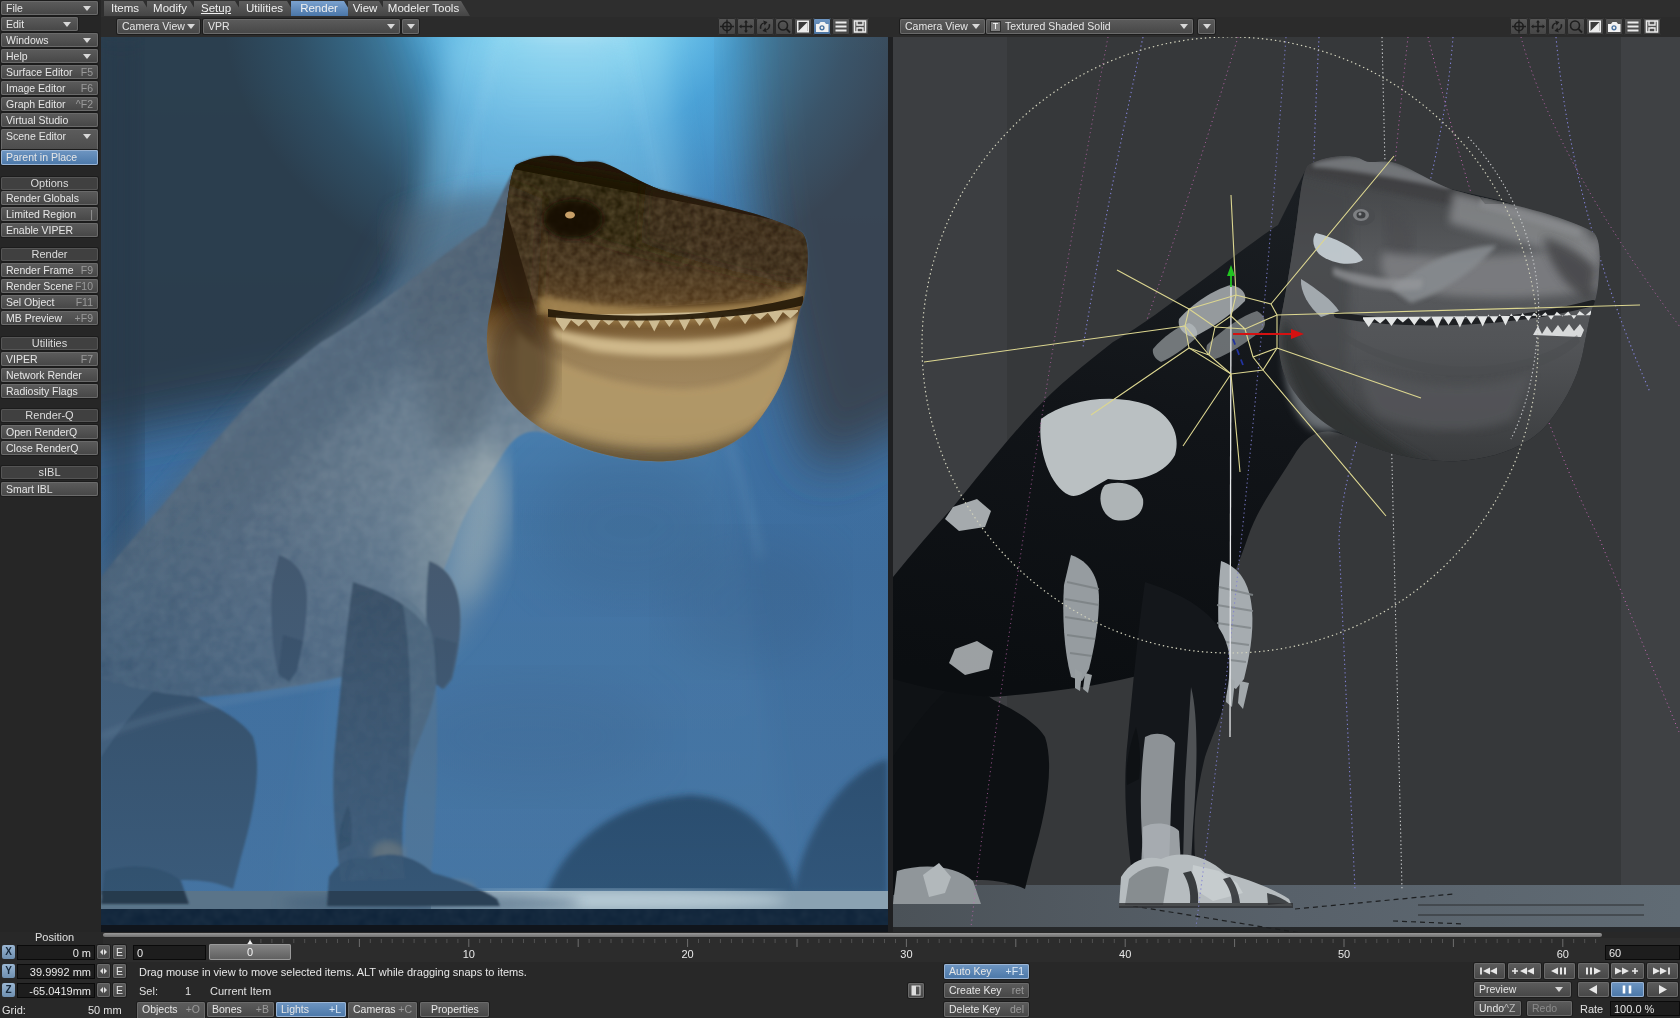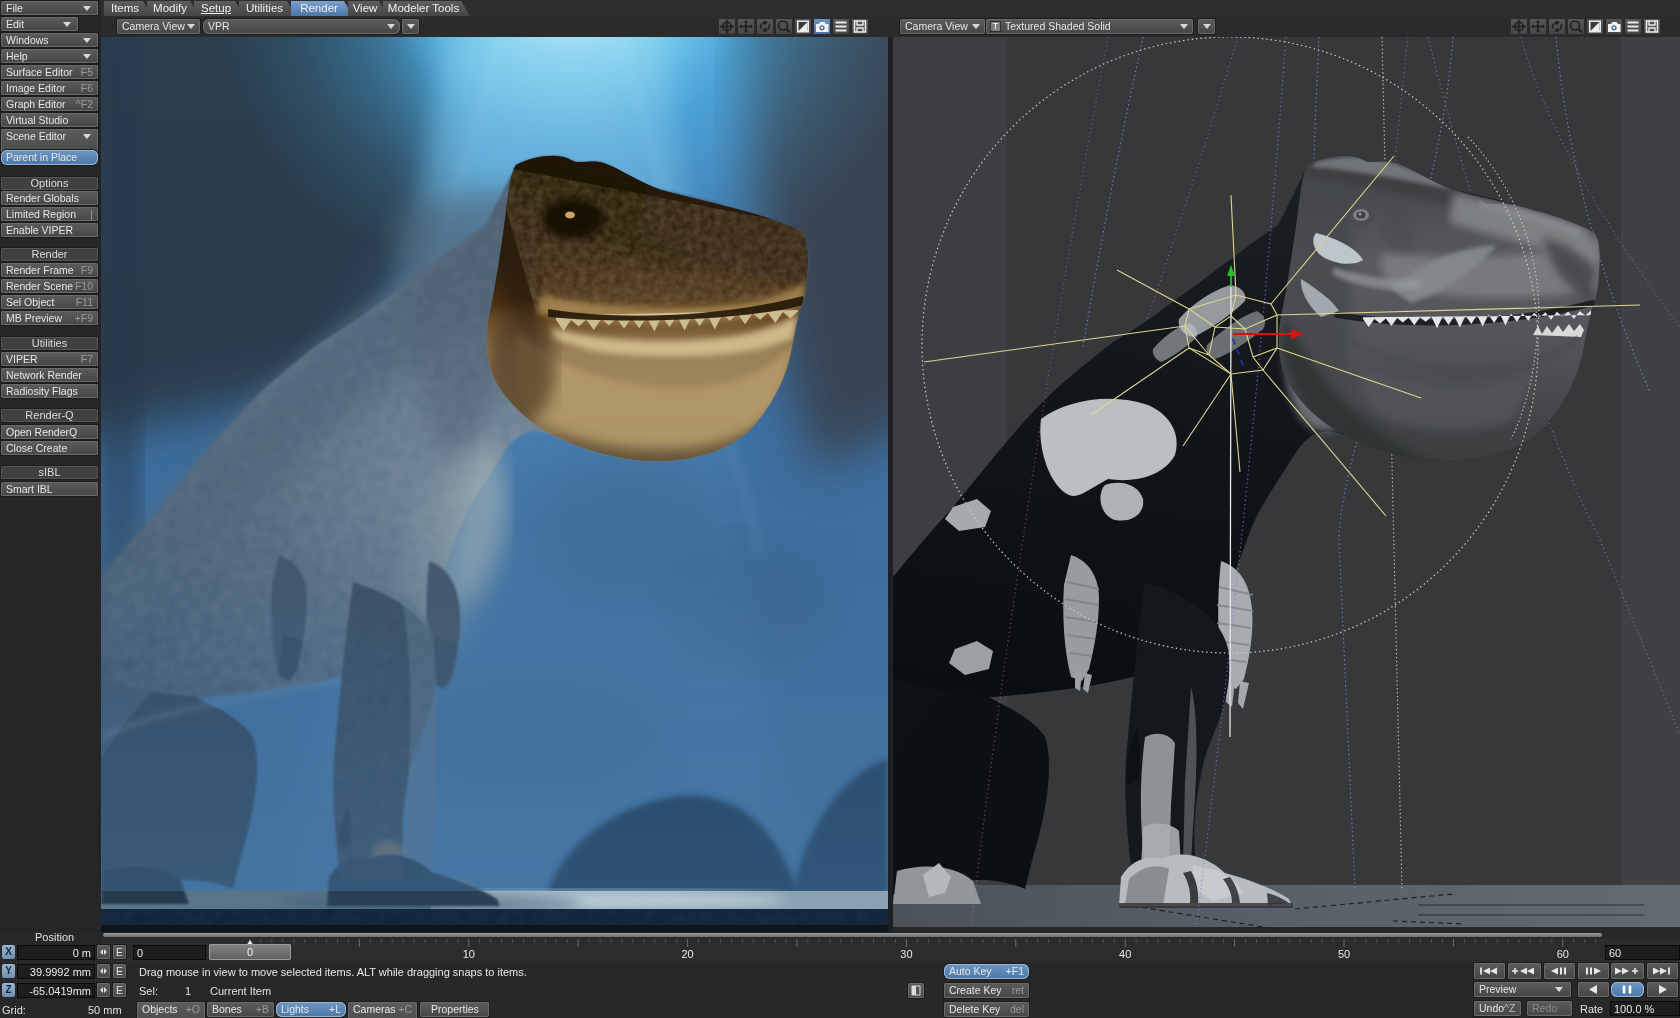--- a/index.html
+++ b/index.html
@@ -9,21 +9,21 @@
   .btn{position:absolute;box-sizing:border-box;background:linear-gradient(#5c5c5c,#464646);
        border-radius:2px;color:#e6e6e6;font-size:10.5px;line-height:14px;
        box-shadow:inset 0 0 0 1px #6a6a6a, 0 0 0 1px #1c1c1c;
        padding:0 5px;white-space:nowrap;}
   .btn .sc{color:#9a9a9a;float:right;}
   .hdr{position:absolute;box-sizing:border-box;background:#404040;border-radius:2px;color:#dcdcdc;
        font-size:11px;line-height:13px;text-align:center;
        box-shadow:inset 0 0 0 1px #555, 0 0 0 1px #1c1c1c;}
   .blue{background:linear-gradient(#6f96c2,#4a77a8) !important;
         box-shadow:inset 0 0 0 1px #9ab4d4, 0 0 0 1px #1c1c1c !important;
-        line-height:15px;border-radius:6px;}
+        line-height:15px;}
   .arr{position:absolute;width:0;height:0;border-left:4px solid transparent;
        border-right:4px solid transparent;border-top:5px solid #d8d8d8;}
   .tab{position:absolute;top:1px;height:15px;background:linear-gradient(#5e5e5e,#454545);
        color:#f0f0f0;font-size:11.5px;line-height:15px;text-align:center;
        clip-path:polygon(0 0,calc(100% - 9px) 0,100% 100%,0 100%);
        padding-right:6px;}
   .tab.active{background:linear-gradient(#7ba2cf,#4a76a8);}
   .fld{position:absolute;box-sizing:border-box;background:#1d1d1d;color:#e8e8e8;font-size:11px;
        line-height:16px;box-shadow:inset 0 0 0 1px #0a0a0a;
        padding:0 4px;white-space:nowrap;}
@@ -61,27 +61,27 @@
   <div class="btn" style="left:1px;top:263px;width:97px;height:14px;">Render Frame<span class="sc">F9</span></div>
   <div class="btn" style="left:1px;top:279px;width:97px;height:14px;">Render Scene<span class="sc">F10</span></div>
   <div class="btn" style="left:1px;top:295px;width:97px;height:14px;">Sel Object<span class="sc">F11</span></div>
   <div class="btn" style="left:1px;top:311px;width:97px;height:14px;">MB Preview<span class="sc">+F9</span></div>
   <div class="hdr" style="left:1px;top:337px;width:97px;height:13px;">Utilities</div>
   <div class="btn" style="left:1px;top:352px;width:97px;height:14px;">VIPER<span class="sc">F7</span></div>
   <div class="btn" style="left:1px;top:368px;width:97px;height:14px;">Network Render</div>
   <div class="btn" style="left:1px;top:384px;width:97px;height:14px;">Radiosity Flags</div>
   <div class="hdr" style="left:1px;top:409px;width:97px;height:13px;">Render-Q</div>
   <div class="btn" style="left:1px;top:425px;width:97px;height:14px;">Open RenderQ</div>
-  <div class="btn" style="left:1px;top:441px;width:97px;height:14px;">Close Create</div>
+  <div class="btn" style="left:1px;top:441px;width:97px;height:14px;">Close RenderQ</div>
   <div class="hdr" style="left:1px;top:466px;width:97px;height:13px;">sIBL</div>
   <div class="btn" style="left:1px;top:482px;width:97px;height:14px;">Smart IBL</div>
 
   <div class="abs" style="left:101px;top:17px;width:1579px;height:20px;background:#2b2b2b;"></div>
   <div class="btn" style="left:117px;top:19px;width:83px;height:15px;">Camera View<span class="arr" style="right:5px;top:5px;"></span></div>
-  <div class="btn" style="left:203px;top:19px;width:197px;height:15px;border-radius:6px;">VPR<span class="arr" style="right:5px;top:5px;"></span></div>
+  <div class="btn" style="left:203px;top:19px;width:197px;height:15px;">VPR<span class="arr" style="right:5px;top:5px;"></span></div>
   <div class="btn" style="left:402px;top:19px;width:17px;height:15px;">
       <span class="arr" style="right:4px;top:5px;"></span>
     </div>
   <div class="btn" style="left:900px;top:19px;width:85px;height:15px;">Camera View<span class="arr" style="right:5px;top:5px;"></span></div>
   <div class="btn" style="left:986px;top:19px;width:207px;height:15px;"><span style="display:inline-block;width:11px;height:11px;background:#808080;box-shadow:inset 0 0 0 1px #2e2e2e;color:#fff;font-size:9px;line-height:11px;text-align:center;margin:0 4px 1px -1px;vertical-align:middle;">T</span>Textured Shaded Solid<span class="arr" style="right:5px;top:5px;"></span></div>
   <div class="btn" style="left:1198px;top:19px;width:17px;height:15px;">
       <span class="arr" style="right:4px;top:5px;"></span>
     </div>
   <div class="abs" style="left:718px;top:18px;width:18px;height:17px;background:linear-gradient(#585858,#454545);border-radius:2px;box-shadow:inset 0 0 0 1px #2a2a2a;"><svg width="18" height="17" viewBox="0 0 18 17">
         <circle cx="9" cy="8.5" r="4.2" fill="none" stroke="#1e1e1e" stroke-width="1.6"></circle>

